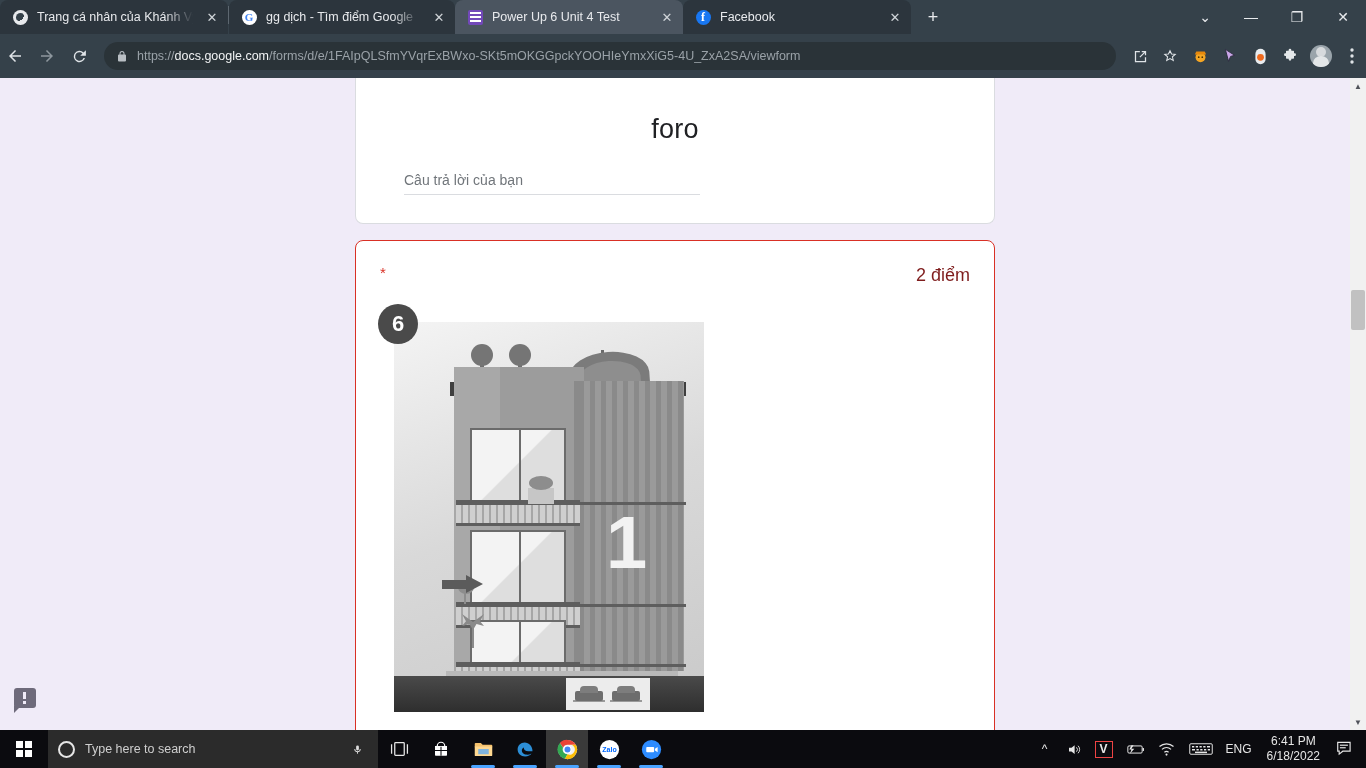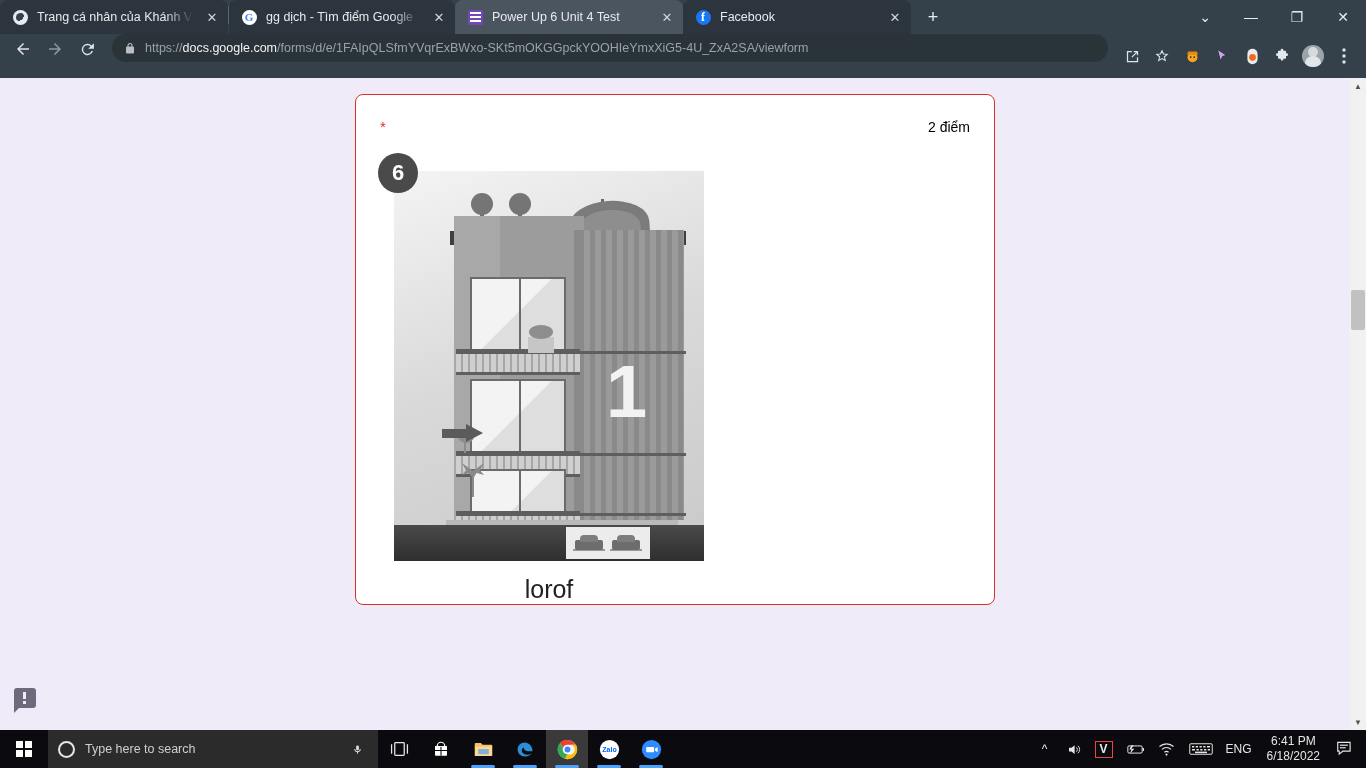--- a/index.html
+++ b/index.html
@@ -41,21 +41,21 @@
      background: radial-gradient(circle at 30% 30%, #35414a 0 55%, transparent 56%); }
   .fav-g { width: 15px; height: 15px; border-radius: 50%; background: #fff;
      display: flex; align-items: center; justify-content: center; font-weight: bold; font-size: 11px;
      color: #4285f4; font-family: "Liberation Serif", serif; }
   .fav-forms { width: 15px; height: 15px; border-radius: 2px; background: #7248b9; display: flex; flex-direction: column; justify-content: center; gap: 2px; padding: 0 2px; }
   .fav-forms i { display: block; height: 2px; background: #fff; }
   .fav-fb { width: 15px; height: 15px; border-radius: 50%; background: #1877f2; color: #fff; font-family: "Liberation Serif", serif;
      font-weight: bold; font-size: 12px; display: flex; align-items: center; justify-content: center; line-height: 1; }
 
   
-  .navbar { height: 44px; display: flex; padding: 0 8px; gap: 2px; background: #35414a; }
+  .navbar { height: 44px; display: flex; align-items: center; padding: 0 0; gap: 2px; background: #35414a; }
   .navbtn { width: 30px; height: 30px; border-radius: 50%; display: flex; align-items: center; justify-content: center; color: #dfe3e7; }
   .omnibox {
     flex: 1 1 auto; height: 28px; margin: 0 8px; background: #2a3338; border-radius: 14px;
     display: flex; align-items: center; padding: 0 12px; gap: 9px; min-width: 0;
   }
   .omni-url { color: #c8cdd1; font-size: 12.5px; white-space: nowrap; overflow: hidden; text-overflow: clip; }
   .omni-url b { color: #f1f3f4; font-weight: normal; }
   .omni-url .dim { color: #9aa2a8; }
   .omni-actions { display: flex; align-items: center; gap: 2px; }
   .act { width: 28px; height: 28px; border-radius: 50%; display: flex; align-items: center; justify-content: center; color: #dfe3e7; font-size: 14px; }
@@ -70,21 +70,21 @@
   .card { background: #fff; border: 1px solid #dadce0; border-radius: 8px; padding: 24px; }
   .card.err { border: 1px solid #d93025; }
 
   .qtitle-img { text-align: center; font-size: 27px; color: #202124; font-family: "Liberation Sans", sans-serif; padding: 12px 0 8px; letter-spacing: .2px; }
   .answer-line { margin: 18px 0 4px 24px; width: 296px; border-bottom: 1px solid #dadce0; padding-bottom: 5px; }
   .answer-line input { border: 0; outline: 0; width: 100%; font-size: 14px; color: #202124; font-family: "Liberation Sans", sans-serif; background: transparent; }
   .answer-line input::placeholder { color: #70757a; }
 
   .card-head { display: flex; align-items: flex-start; justify-content: space-between; }
   .req-star { color: #d93025; font-size: 15px; line-height: 1; }
-  .points { color: #000000; font-size: 14px; }
+  .points { color: #7f1d1d; font-size: 18px; }
 
   
   .illu-wrap { margin: 36px 0 0 14px; position: relative; width: 310px; }
   .illu { position: relative; width: 310px; height: 390px; background: linear-gradient(160deg,#f4f4f4 0%,#d9d9d9 48%,#c9c9c9 100%); overflow: hidden; }
   .badge6 {
     position: absolute; left: -16px; top: -18px; width: 40px; height: 40px; border-radius: 50%;
     background: #4a4a4a; color: #fff; font-size: 22px; font-weight: bold;
     display: flex; align-items: center; justify-content: center; z-index: 5;
     font-family: "Liberation Sans", sans-serif;
   }
@@ -285,20 +285,26 @@
             <circle cx="2" cy="14" r="1.7" fill="#dfe3e7"></circle>
           </svg>
       </div>
     </div>
   </div>
 </div>
 
 <div class="viewport">
   <div class="formcol">
 
+    <div class="card" style="border-radius:0 0 8px 8px;border-top:0;">
+      <div class="qtitle-img">foro</div>
+      <div class="answer-line">
+        <input type="text" placeholder="Câu trả lời của bạn" style="">
+      </div>
+    </div>
 
     <div style="height:16px"></div>
 
     <div class="card err" style="padding-bottom:0;">
       <div class="card-head">
         <span class="req-star">*</span>
         <span class="points">2 điểm</span>
       </div>
 
       <div class="illu-wrap">

